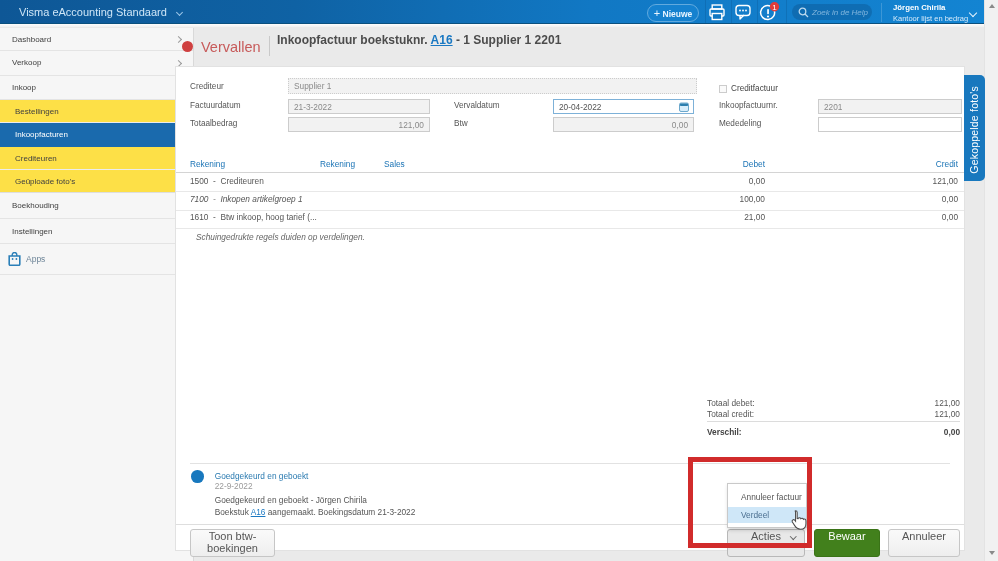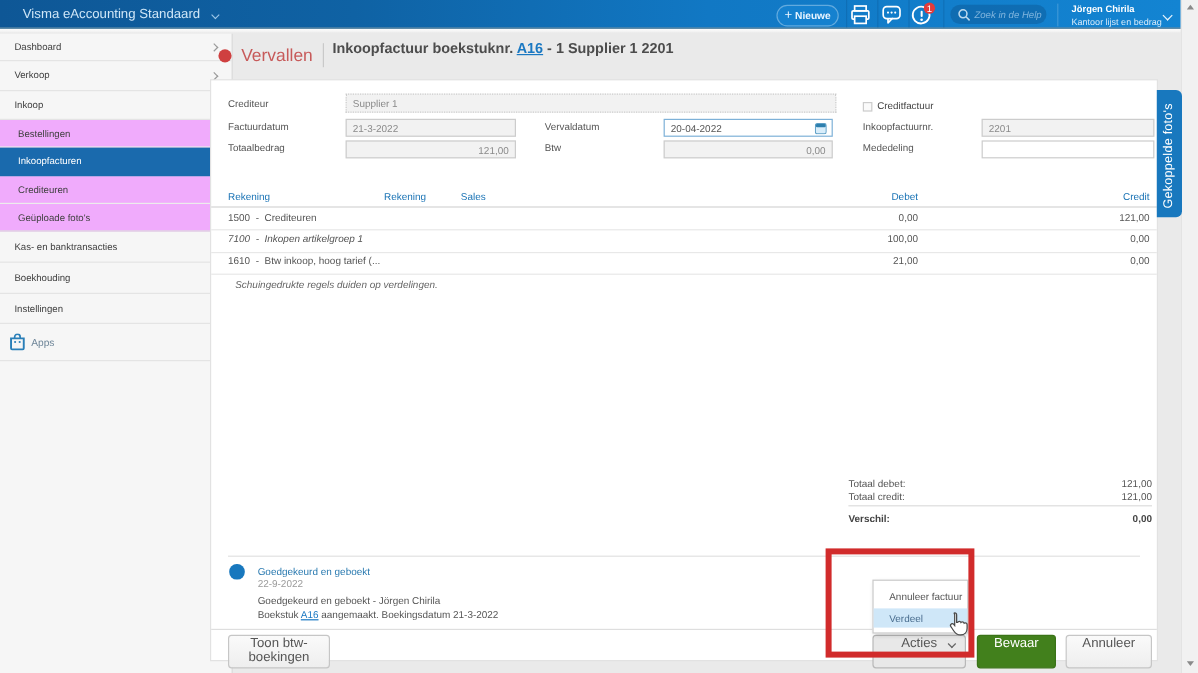--- a/index.html
+++ b/index.html
@@ -22,21 +22,21 @@
   .uname { left:893px; top:3.5px; font-size:7.8px; font-weight:bold; color:#fff; line-height:8px; white-space:nowrap;}
   .usub  { left:893px; top:14.5px; font-size:7.5px; color:#d7ebfa; line-height:8px; white-space:nowrap;}
   .userchev { left:970px; top:10px; }
   .userchev .chev{ border-color:#e7f3fc; width:6px;height:6px;}
   
   #sbar { left:984px; top:0; width:14px; height:561px; background:#f1f1f1; border-left:1px solid #e3e3e3;}
   .sarrow { position:absolute; left:4px; width:0; height:0; border-left:3.5px solid transparent; border-right:3.5px solid transparent; }
   
   #side { left:0; top:28px; width:194px; height:533px; background:#f6f6f6; border-right:1px solid #d9d9d9; }
   .mitem { position:relative; height:25px; border-bottom:1px solid #e4e4e4; font-size:8px; color:#404040; line-height:25px; padding-left:12px; }
-  .sitem { position:relative; height:22px; border-bottom:1px solid #ececec; font-size:8px; color:#404040; line-height:22px; padding-left:15px; background:#f0abfc; }
+  .sitem { position:relative; height:22px; border-bottom:1px solid #ececec; font-size:8px; color:#404040; line-height:22px; padding-left:15px; background:#fde047; }
   .sel { background:#1a6aad; color:#fff; border-bottom:1px solid #1a6aad; }
   .mchev { position:absolute; right:12px; top:10px; width:5px; height:5px; border-right:1.1px solid #9a9a9a; border-bottom:1.1px solid #9a9a9a; transform:rotate(-45deg); }
   .mchev.open { transform:rotate(45deg); top:9px; }
   #apps { height:31px; line-height:31px; color:#6f8699; border-bottom:1px solid #e4e4e4; font-size:8.5px; padding-left:26px; position:relative;}
   
   .hdot { left:182px; top:41px; width:11px; height:11px; border-radius:50%; background:#cf4040; }
   .hverv { left:201px; top:39px; font-size:14.5px; color:#c75a5a; line-height:16px; }
   .hdivider { left:269px; top:36px; width:1px; height:20px; background:#c9c9c9; }
   .htitle { left:277px; top:32px; font-size:12px; color:#4c4c4c; line-height:16px;font-weight:bold; }
   .htitle a { color:#1a78c2; text-decoration:underline; }
@@ -113,21 +113,20 @@
   </div>
 
   <div class="abs" id="side">
     <div class="mitem" style="height:23px;line-height:23px;">Dashboard<span class="mchev" style="top:9px;"></span></div>
     <div class="mitem" style="height:24.5px;line-height:24.5px;">Verkoop<span class="mchev"></span></div>
     <div class="mitem" style="height:24.5px;line-height:24.5px;">Inkoop<span class="mchev open"></span></div>
     <div class="sitem" style="height:23.4px;line-height:23.4px;">Bestellingen</div>
     <div class="sitem sel" style="height:23.4px;line-height:23.4px;">Inkoopfacturen</div>
     <div class="sitem" style="height:23.4px;line-height:23.4px;">Crediteuren</div>
     <div class="sitem" style="height:23.2px;line-height:23.2px;border-bottom:1px solid #dedede;">Geüploade foto's</div>
-    <div class="mitem" style="height:26px;line-height:26px;">Kas- en banktransacties<span class="mchev" style="top:10.5px;"></span></div>
     <div class="mitem" style="height:25.5px;line-height:25.5px;">Boekhouding<span class="mchev" style="top:10.5px;"></span></div>
     <div class="mitem" style="height:25.3px;line-height:25.3px;">Instellingen<span class="mchev" style="top:10.5px;"></span></div>
     <div id="apps">
       <svg style="position:absolute;left:8px;top:8px;" width="13" height="14" viewBox="0 0 13 14">
         <path d="M1.2 4 H11.8 V12.3 A1 1 0 0 1 10.8 13.3 H2.2 A1 1 0 0 1 1.2 12.3 Z" fill="none" stroke="#2a7fb8" stroke-width="1.6"></path>
         <path d="M4.2 4 V2.8 A2.3 2.3 0 0 1 8.8 2.8 V4" fill="none" stroke="#2a7fb8" stroke-width="1.4"></path>
         <circle cx="4.6" cy="7" r="0.9" fill="#2a7fb8"></circle>
         <circle cx="8.4" cy="7" r="0.9" fill="#2a7fb8"></circle>
       </svg>
       Apps</div>

